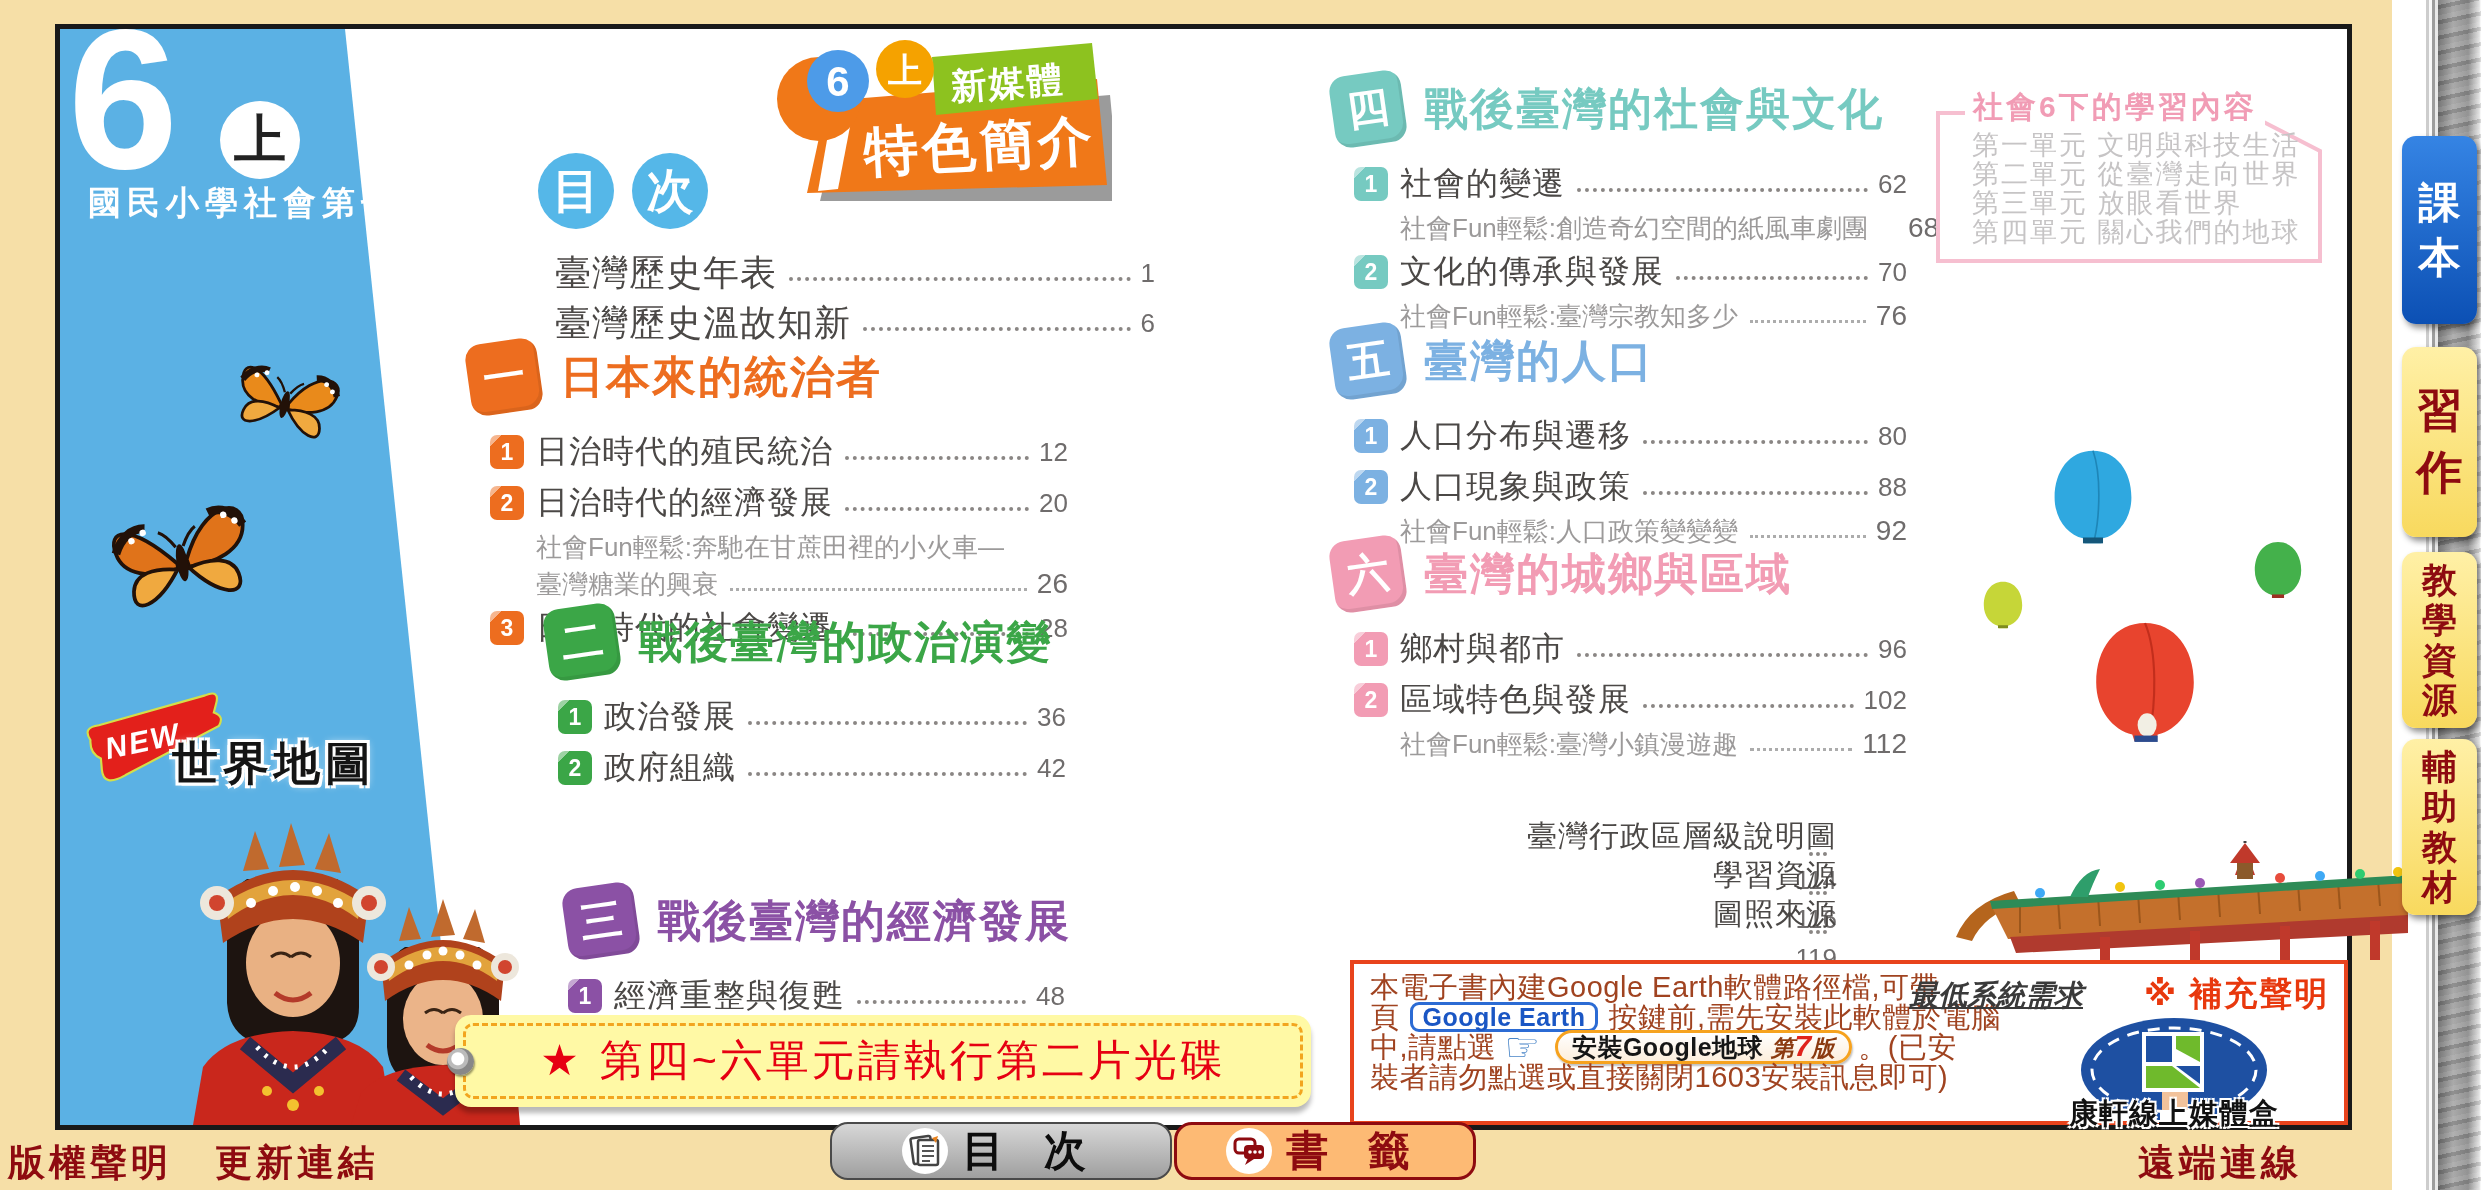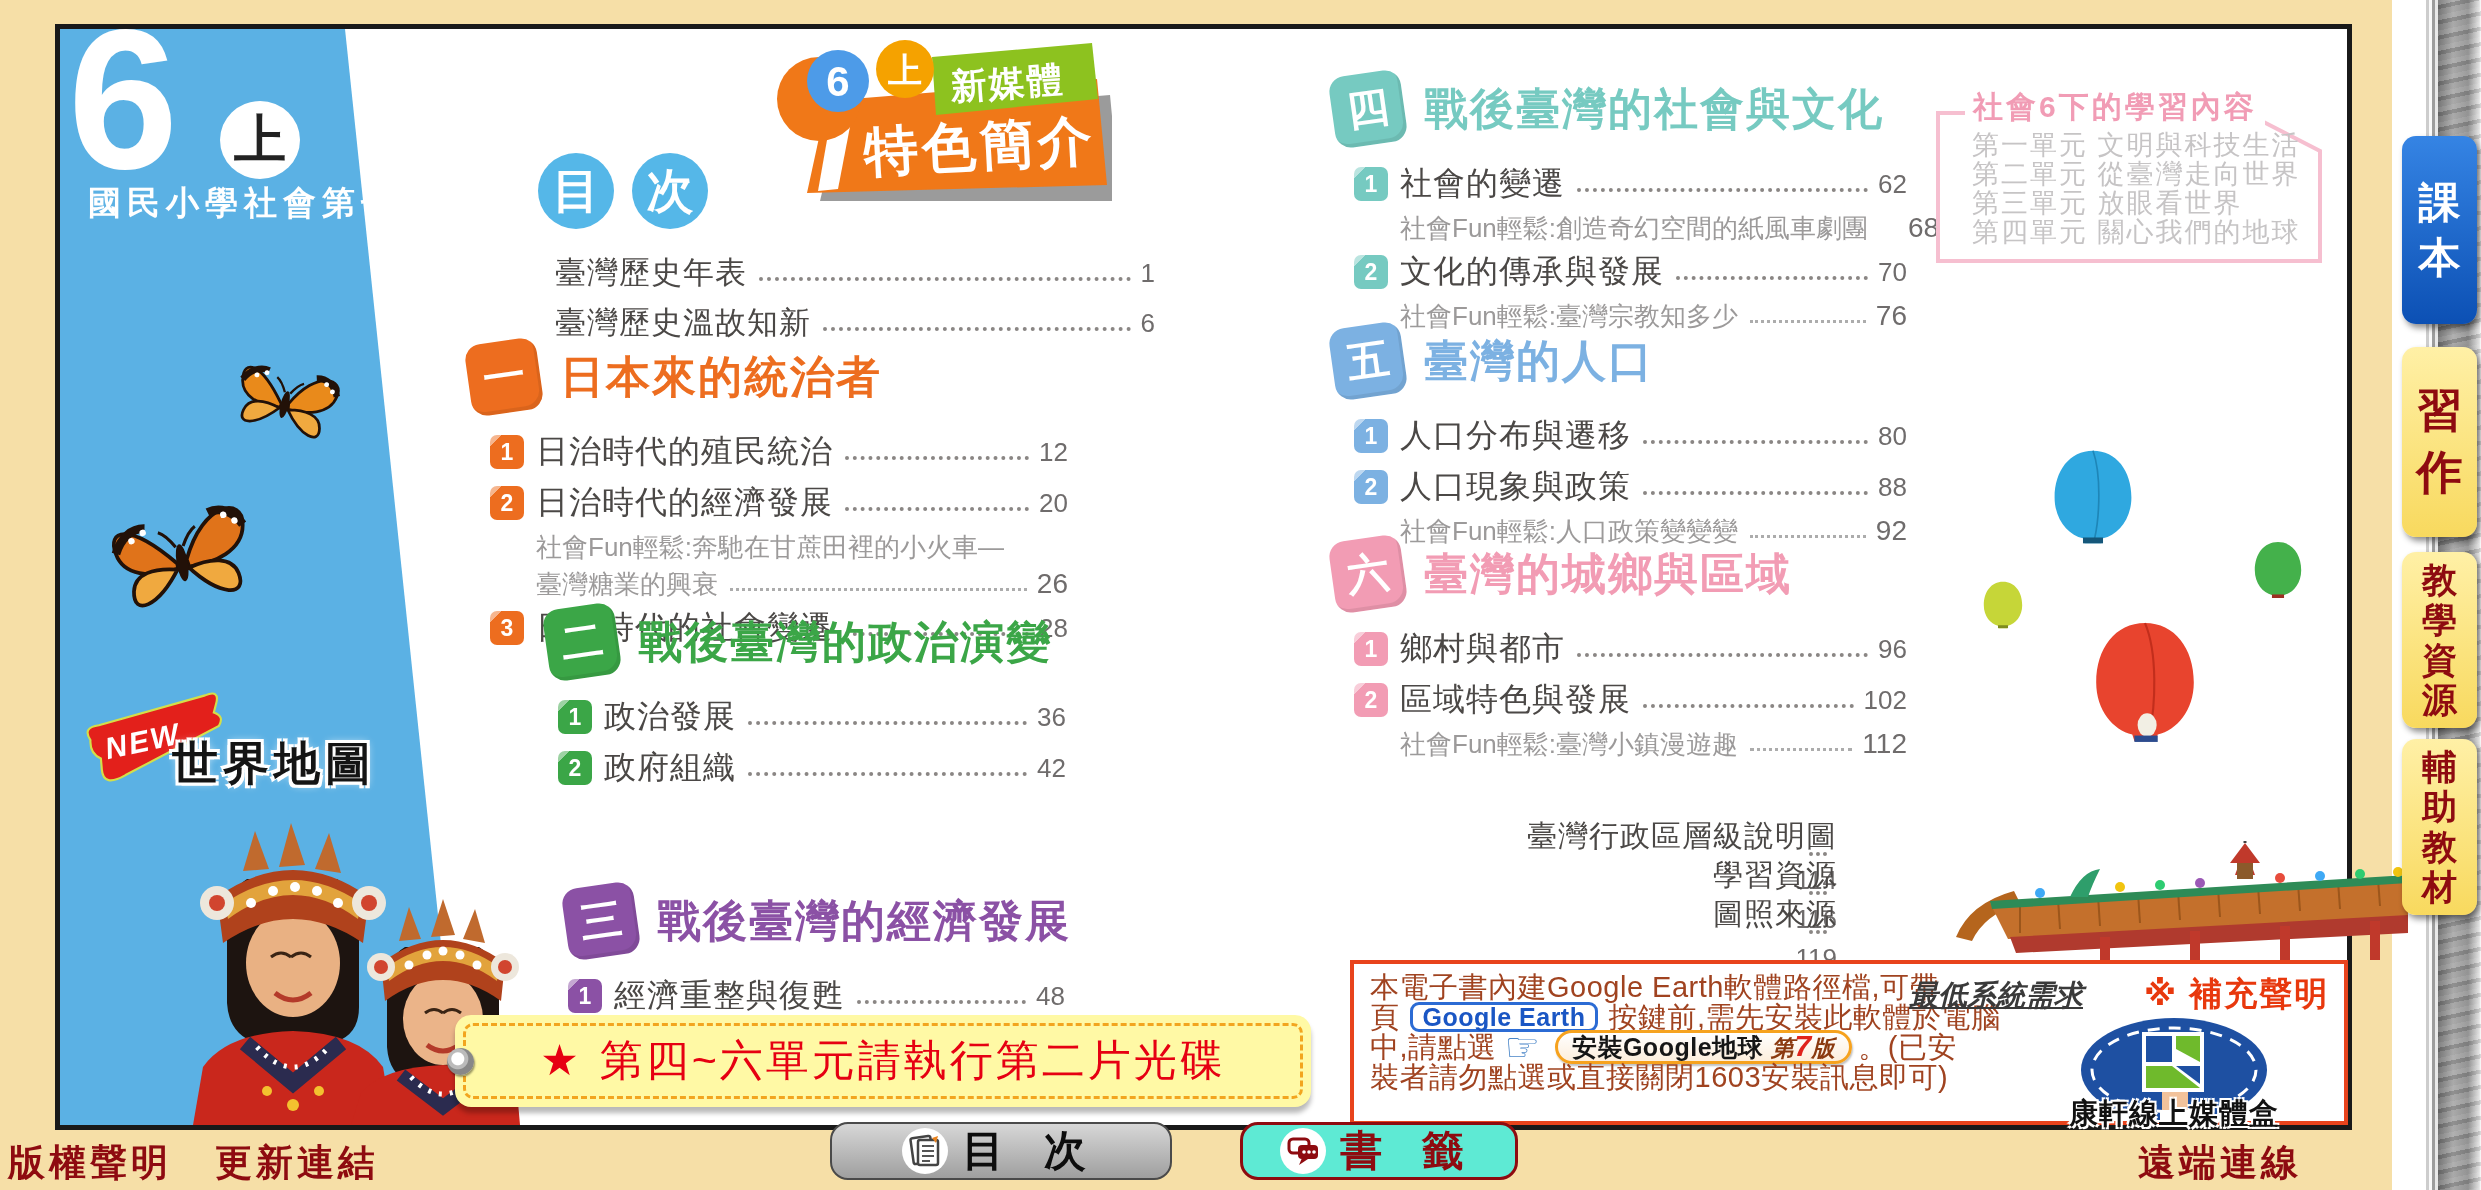--- a/index.html
+++ b/index.html
@@ -55,21 +55,21 @@
   .num-badge{width:34px;height:34px;border-radius:7px;margin-right:12px;flex:0 0 auto;
     display:flex;align-items:center;justify-content:center;color:#fff;font-size:23px;font-weight:bold;
     background-image:linear-gradient(135deg,rgba(255,255,255,.5) 0 8px,rgba(255,255,255,0) 8px);}
   .dots{flex:1;min-width:18px;border-bottom:4px dotted #8A8684;margin:0 10px 9px 12px;}
   .r-fun .dots{border-bottom:3px dotted #ACACAC;margin-bottom:7px;}
   .pg{font-size:26px;color:var(--pgnum);line-height:34px;flex:0 0 auto;}
   .r-fun .pg{font-size:28px;line-height:28px;}
 
   .front-list{left:495px;top:225px;width:600px;}
   .front-list .toc-row{height:36px;margin-bottom:14px;}
-  .front-list .row-label{font-size:31px;color:var(--ink);line-height:34px;}
+  .front-list .row-label{font-size:36px;color:var(--ink);line-height:34px;}
 
   
   .unit{position:absolute;}
   .unit-head{display:flex;align-items:center;gap:20px;height:80px;cursor:pointer;}
   .unit-icon{width:72px;height:72px;border-radius:16px;transform:rotate(-8deg);flex:0 0 auto;
     display:flex;align-items:center;justify-content:center;color:#fff;font-size:42px;font-weight:bold;
     box-shadow:inset -3px -4px 0 rgba(0,0,0,.08);}
   .unit-title{font-size:44px;font-weight:bold;letter-spacing:2px;white-space:nowrap;}
   .unit-rows{margin-top:14px;}
 
@@ -115,21 +115,21 @@
   .supplement{position:absolute;left:790px;top:8px;font-size:33px;font-weight:bold;color:#E8380D;letter-spacing:2px;}
   .media-logo{position:absolute;left:722px;top:52px;width:196px;height:108px;cursor:pointer;}
   .media-label{position:absolute;left:690px;top:130px;width:260px;text-align:center;font-size:29px;font-weight:bold;color:#111;
     text-shadow:2px 2px 0 #fff,-2px -2px 0 #fff,2px -2px 0 #fff,-2px 2px 0 #fff;letter-spacing:1px;}
 
   
   .bottom-link{top:1138px;font-size:37px;font-weight:bold;color:var(--dark-red);letter-spacing:4px;
     border-bottom:3px solid var(--dark-red);padding-bottom:5px;cursor:pointer;z-index:20;}
   .bbtn{top:1122px;height:58px;border-radius:18px;display:flex;align-items:center;justify-content:center;gap:14px;z-index:20;cursor:pointer;}
   .toc-btn{left:830px;width:342px;background:linear-gradient(180deg,#d7d7d7,#9f9f9f);border:2px solid #4A4A4A;}
-  .bm-btn{left:1240px;width:278px;background:#5eead4;border:3px solid var(--dark-red);}
+  .bm-btn{left:1174px;width:302px;background:#fdba74;border:3px solid var(--dark-red);}
   .bbtn .ic{width:46px;height:46px;border-radius:50%;background:#fff;display:flex;align-items:center;justify-content:center;flex:0 0 auto;}
   .bbtn-label{font-size:42px;font-weight:bold;letter-spacing:14px;white-space:nowrap;}
   .toc-btn .bbtn-label{color:#0d0d0d;}
   .bm-btn .bbtn-label{color:var(--dark-red);}
 </style>
 </head>
 <body>
 
 <div class="abs white-gap"></div>
 <div class="abs groove"></div>

